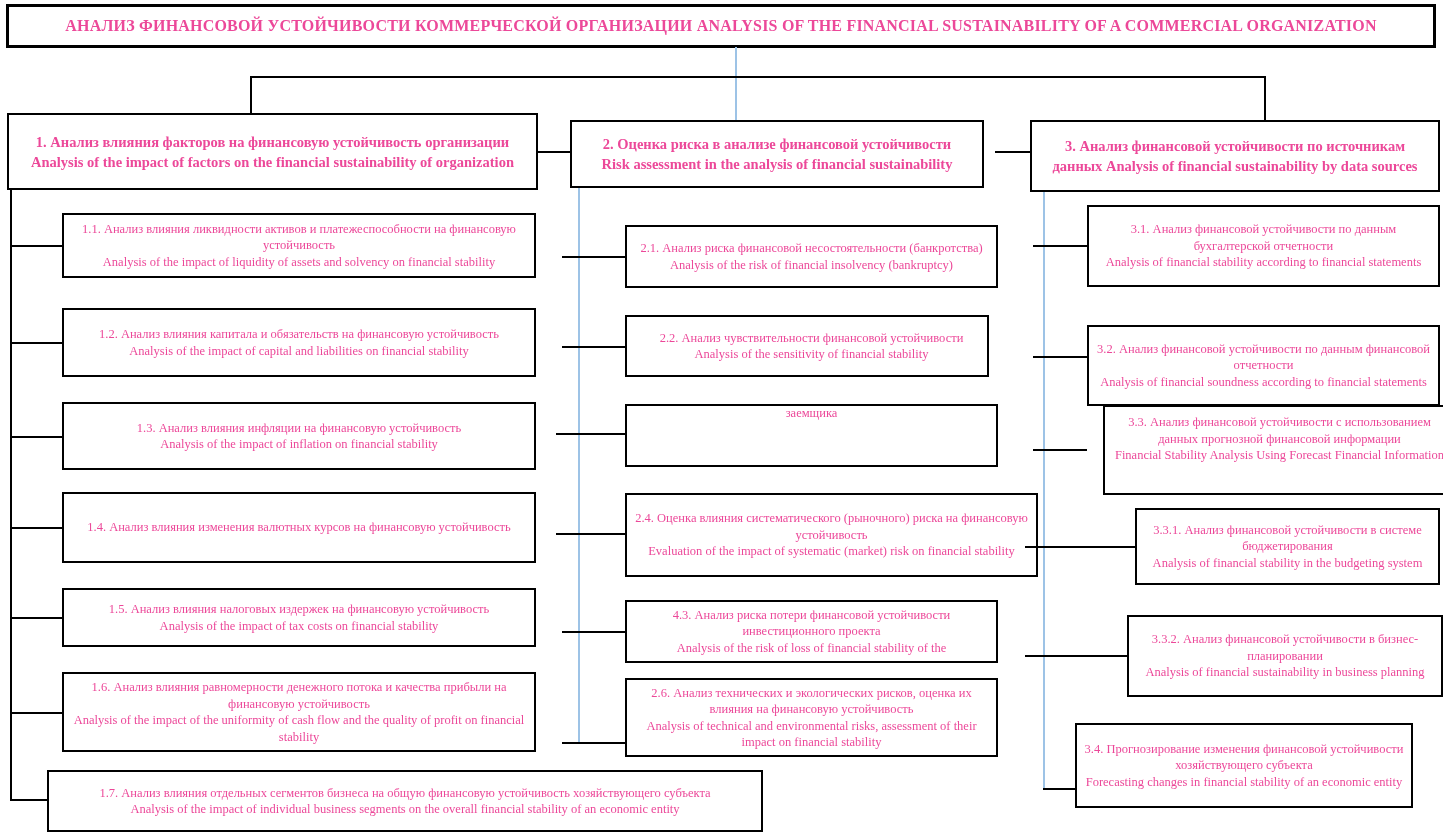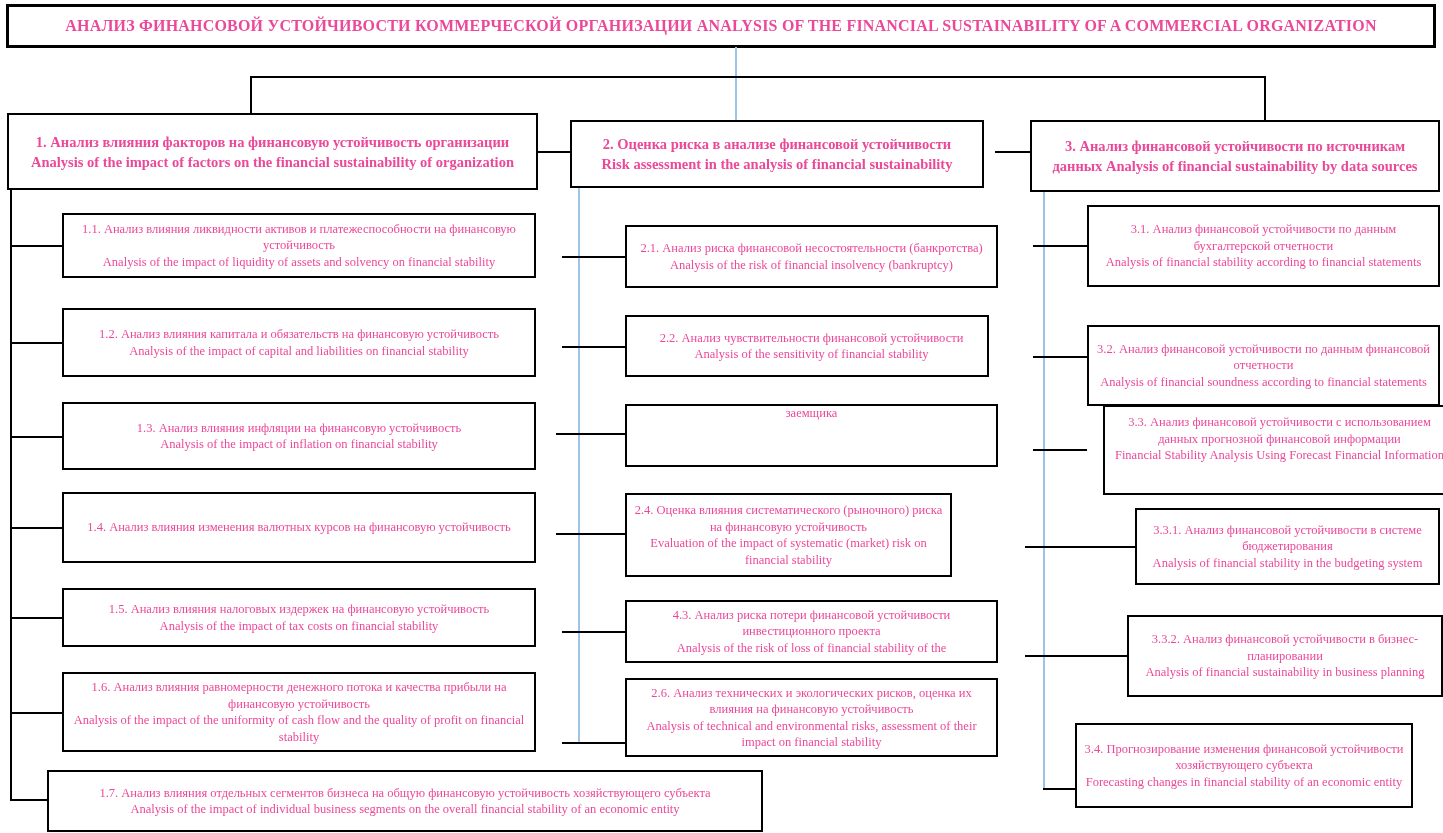--- a/index.html
+++ b/index.html
@@ -130,21 +130,21 @@
     <div class="ln">Analysis of the risk of financial insolvency (bankruptcy)</div>
   </div>
   <div class="box" style="left:625px;top:315px;width:364px;height:62px;padding-left:15px;">
     <div class="ln">2.2. Анализ чувствительности финансовой устойчивости</div>
     <div class="ln">Analysis of the sensitivity of financial stability</div>
   </div>
   <div class="box" style="left:625px;top:404px;width:373px;height:63px;gap:45px;">
     <div class="ln">2.3. Анализ кредитного риска. Оценка кредитоспособности заемщика</div>
     <div class="ln">Analysis of credit risk. The credit rating of the borrower</div>
   </div>
-  <div class="box" style="left:625px;top:493px;width:327px;height:84px;">
+  <div class="box" style="left:625px;top:493px;width:413px;height:84px;">
     <div class="ln">2.4. Оценка влияния систематического (рыночного) риска на финансовую устойчивость</div>
     <div class="ln">Evaluation of the impact of systematic (market) risk on financial stability</div>
   </div>
   <div class="box" style="left:625px;top:600px;width:373px;height:63px;">
     <div class="ln">4.3. Анализ риска потери финансовой устойчивости инвестиционного проекта</div>
     <div class="ln">Analysis of the risk of loss of financial stability of the</div>
   </div>
   <div class="box" style="left:625px;top:678px;width:373px;height:79px;">
     <div class="ln">2.6. Анализ технических и экологических рисков, оценка их влияния на финансовую устойчивость</div>
     <div class="ln">Analysis of technical and environmental risks, assessment of their impact on financial stability</div>

